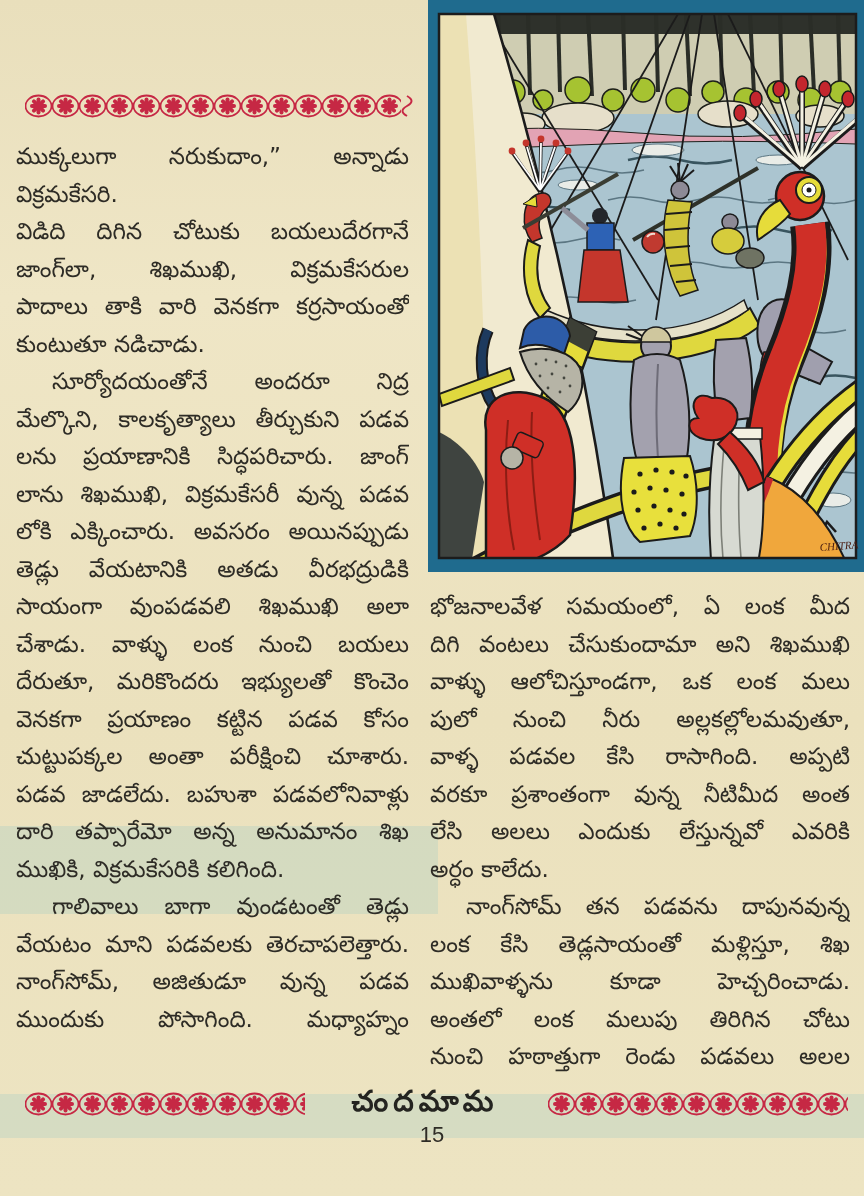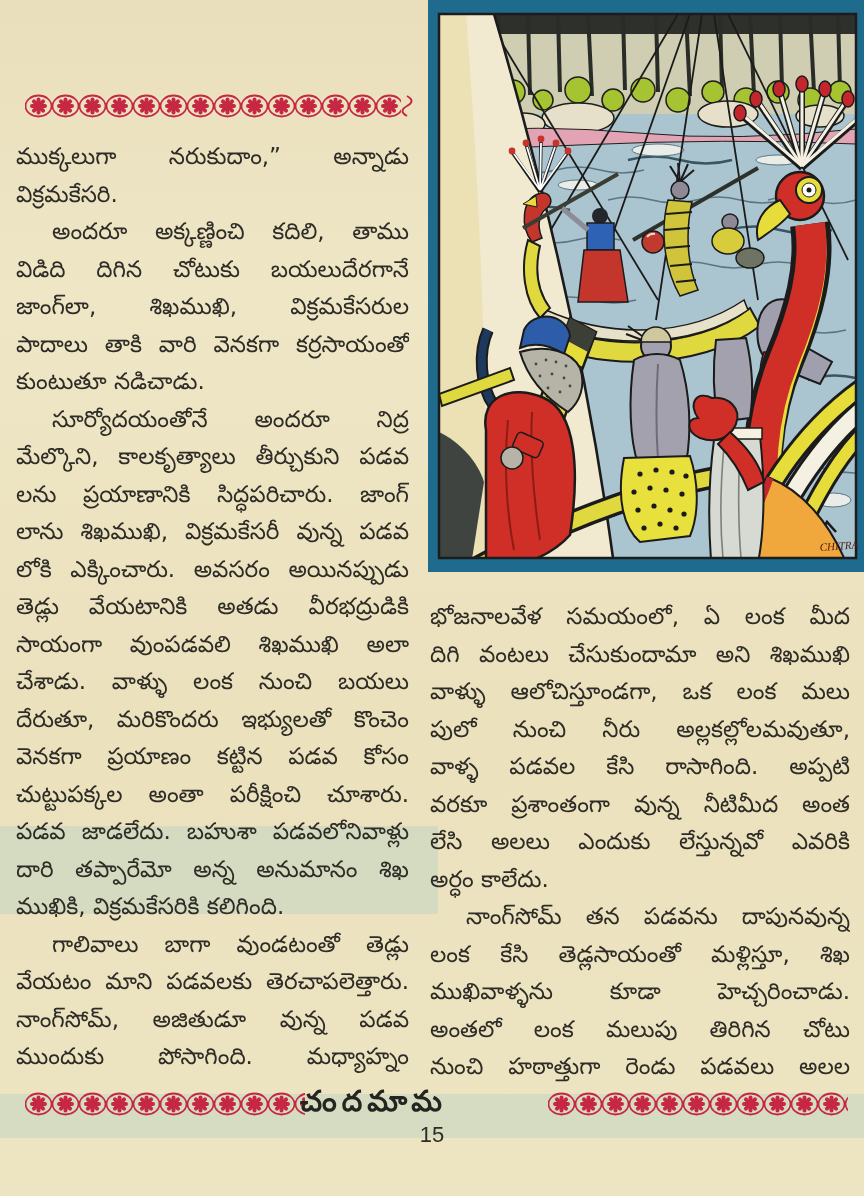--- a/index.html
+++ b/index.html
@@ -10,21 +10,21 @@
   }
   .tint { position:absolute; background:rgba(165,205,195,0.32); pointer-events:none; }
   .orn { position:absolute; }
   .col { position:absolute; color:#2e2c26; font-size:23px; }
   .line { height:37.5px; line-height:37.5px; overflow:hidden;
           text-align:justify; text-align-last:justify; }
   .line.end { text-align-last:left; }
   .line.indent { padding-left:36px; }
   .illus { position:absolute; left:428px; top:0; width:436px; height:572px; }
   .footer-title {
-    position:absolute; left:300px; top:1084px; width:250px; text-align:left;
+    position:absolute; left:300px; top:1084px; width:250px; text-align:center;
     font-size:29px; letter-spacing:5px; color:#242420; font-weight:bold;
   }
   .page-num {
     position:absolute; left:0; top:1122px; width:864px; text-align:center;
     font-family:Liberation Sans, sans-serif; font-size:22px; color:#2e2c26;
   }
 </style>
 </head>
 <body>
 
@@ -47,21 +47,20 @@
         </g>
       </pattern>
     </defs>
     <rect x="0" y="0" width="376" height="36" fill="url(#ornpat)"></rect>
     <path d="M382,8 q9,5 0,10 q-9,5 0,10" fill="none" stroke="#c62844" stroke-width="2"></path>
   </svg>
 
   <div class="col" style="left:16px;top:138px;width:393px;">
     <div class="line">ముక్కలుగా నరుకుదాం,” అన్నాడు</div>
     <div class="line end">విక్రమకేసరి.</div>
-    <div class="line indent">అందరూ అక్కణ్ణించి కదిలి, తాము</div>
     <div class="line">విడిది దిగిన చోటుకు బయలుదేరగానే</div>
     <div class="line">జాంగ్‌లా, శిఖముఖి, విక్రమకేసరుల</div>
     <div class="line">పాదాలు తాకి వారి వెనకగా కర్రసాయంతో</div>
     <div class="line end">కుంటుతూ నడిచాడు.</div>
     <div class="line indent">సూర్యోదయంతోనే అందరూ నిద్ర</div>
     <div class="line">మేల్కొని, కాలకృత్యాలు తీర్చుకుని పడవ</div>
     <div class="line">లను ప్రయాణానికి సిద్ధపరిచారు. జాంగ్</div>
     <div class="line">లాను శిఖముఖి, విక్రమకేసరీ వున్న పడవ</div>
     <div class="line">లోకి ఎక్కించారు. అవసరం అయినప్పుడు</div>
     <div class="line">తెడ్లు వేయటానికి అతడు వీరభద్రుడికి</div>
@@ -72,21 +71,21 @@
     <div class="line">చుట్టుపక్కల అంతా పరీక్షించి చూశారు.</div>
     <div class="line">పడవ జాడలేదు. బహుశా పడవలోనివాళ్లు</div>
     <div class="line">దారి తప్పారేమో అన్న అనుమానం శిఖ</div>
     <div class="line end">ముఖికి, విక్రమకేసరికి కలిగింది.</div>
     <div class="line indent">గాలివాలు బాగా వుండటంతో తెడ్లు</div>
     <div class="line">వేయటం మాని పడవలకు తెరచాపలెత్తారు.</div>
     <div class="line">నాంగ్‌సోమ్, అజితుడూ వున్న పడవ</div>
     <div class="line">ముందుకు పోసాగింది. మధ్యాహ్నం</div>
   </div>
 
-  <div class="col" style="left:430px;top:588px;width:420px;margin-top:10px;">
+  <div class="col" style="left:430px;top:588px;width:420px;">
     <div class="line">భోజనాలవేళ సమయంలో, ఏ లంక మీద</div>
     <div class="line">దిగి వంటలు చేసుకుందామా అని శిఖముఖి</div>
     <div class="line">వాళ్ళు ఆలోచిస్తూండగా, ఒక లంక మలు</div>
     <div class="line">పులో నుంచి నీరు అల్లకల్లోలమవుతూ,</div>
     <div class="line">వాళ్ళ పడవల కేసి రాసాగింది. అప్పటి</div>
     <div class="line">వరకూ ప్రశాంతంగా వున్న నీటిమీద అంత</div>
     <div class="line">లేసి అలలు ఎందుకు లేస్తున్నవో ఎవరికి</div>
     <div class="line end">అర్ధం కాలేదు.</div>
     <div class="line indent">నాంగ్‌సోమ్ తన పడవను దాపునవున్న</div>
     <div class="line">లంక కేసి తెడ్లసాయంతో మళ్లిస్తూ, శిఖ</div>

